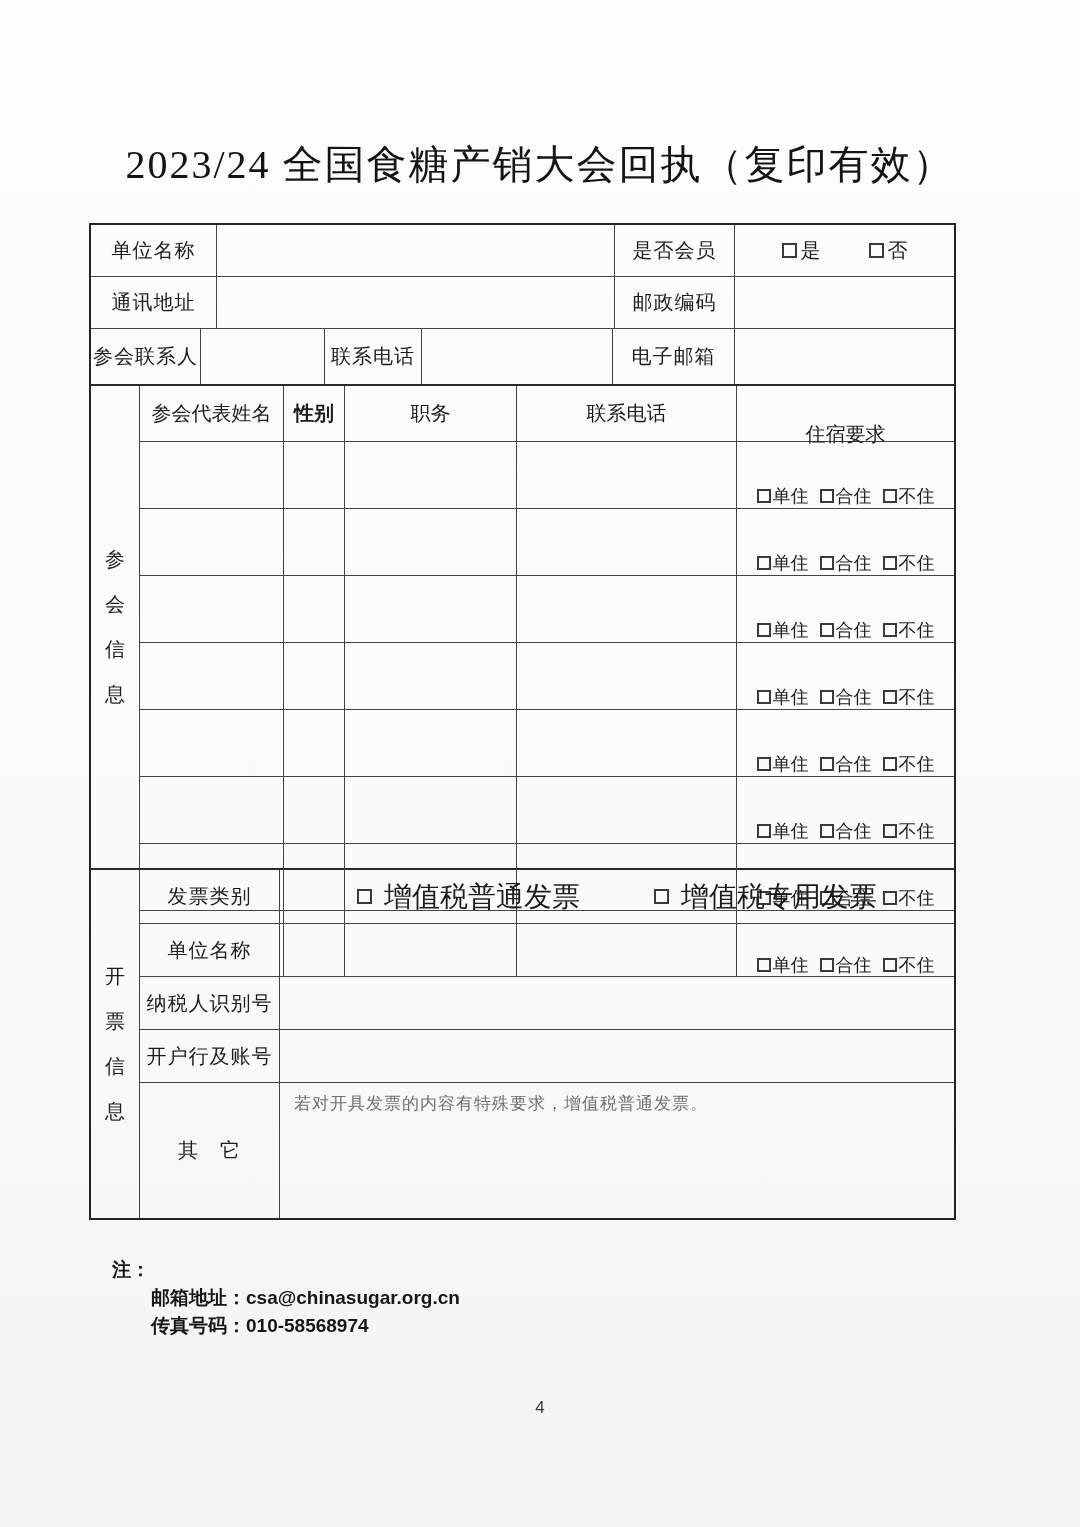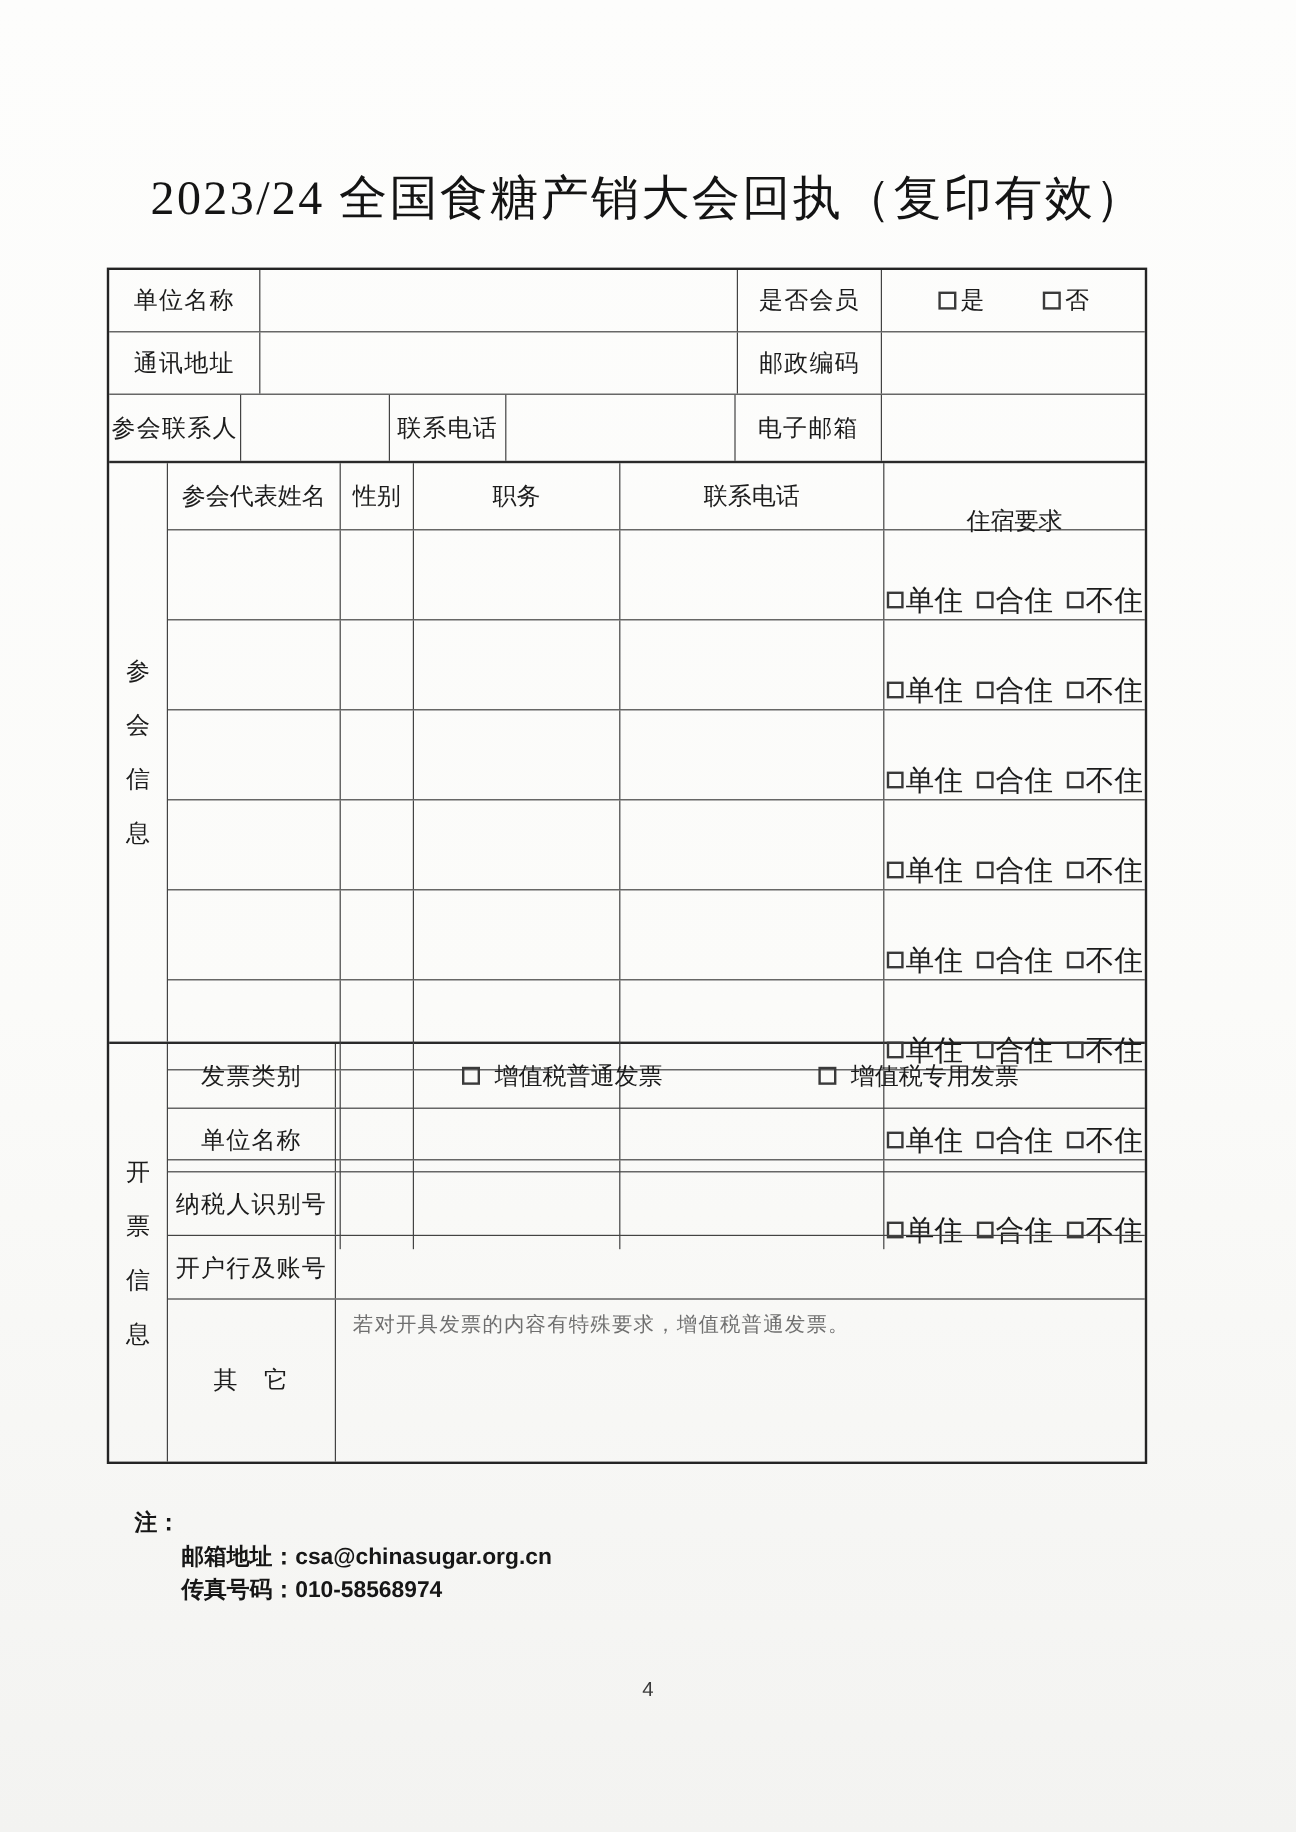--- a/index.html
+++ b/index.html
@@ -38,33 +38,33 @@
     width:49px; border-right:1px solid #434343; flex:none;
     display:flex; flex-direction:column; align-items:center; justify-content:center;
     gap:18px; font-size:20px;
   }
   .mid-right { flex:1; display:flex; flex-direction:column; }
   .arow { display:flex; flex:1; border-bottom:1px solid #434343; }
   .arow.hdr { flex:none; height:56px; }
   .arow:last-child { border-bottom:none; }
   .acell { border-right:1px solid #434343; display:flex; align-items:center; justify-content:center; font-size:20px; }
   .acell:last-child { border-right:none;margin-top:42px; }
-  .w-name{width:144px;} .w-gender{width:61px;} .w-duty{width:172px;} .w-phone{width:220px;} .w-lodge{flex:1;}
-  .lodge { gap:11px; font-size:24px; }
+  .w-name{width:144px;} .w-gender{width:61px;font-weight:bold;} .w-duty{width:172px;} .w-phone{width:220px;} .w-lodge{flex:1;}
+  .lodge { gap:11px; font-size:18px; }
   .lodge .opt { gap:2px; }
   .lodge .cb { width:14px; height:14px; }
   
   .sec-bot { display:flex; width:100%; height:350px; border-top:2px solid #2a2a2a; }
   .bot-right { flex:1; display:flex; flex-direction:column; }
   .brow { display:flex; border-bottom:1px solid #434343; }
   .brow:last-child { border-bottom:none; }
   .h54{height:54px;} .h53{height:53px;} .hfx{flex:1;}
   .blbl { width:140px; border-right:1px solid #434343; display:flex; align-items:center; justify-content:center; font-size:20px; flex:none; letter-spacing:1px; }
   .bcontent { flex:1; display:flex; align-items:center; }
-  .invtypes { justify-content:space-around; padding:0 40px; font-size:20px; }
+  .invtypes { justify-content:space-around; padding:0 40px; font-size:28px; }
   .invtypes .opt { gap:12px; }
   .otherc { align-items:flex-start; padding:9px 14px; }
   .hint { font-size:17px; color:#6f6f6f; letter-spacing:1px; }
   
   .note {
     position:absolute; left:112px; top:1256px; width:840px;
     font-family:"Liberation Sans","DejaVu Sans",sans-serif;
     font-weight:bold; font-size:19px; color:#161616; line-height:28px;
   }
   .note-l1 { display:flex; }

